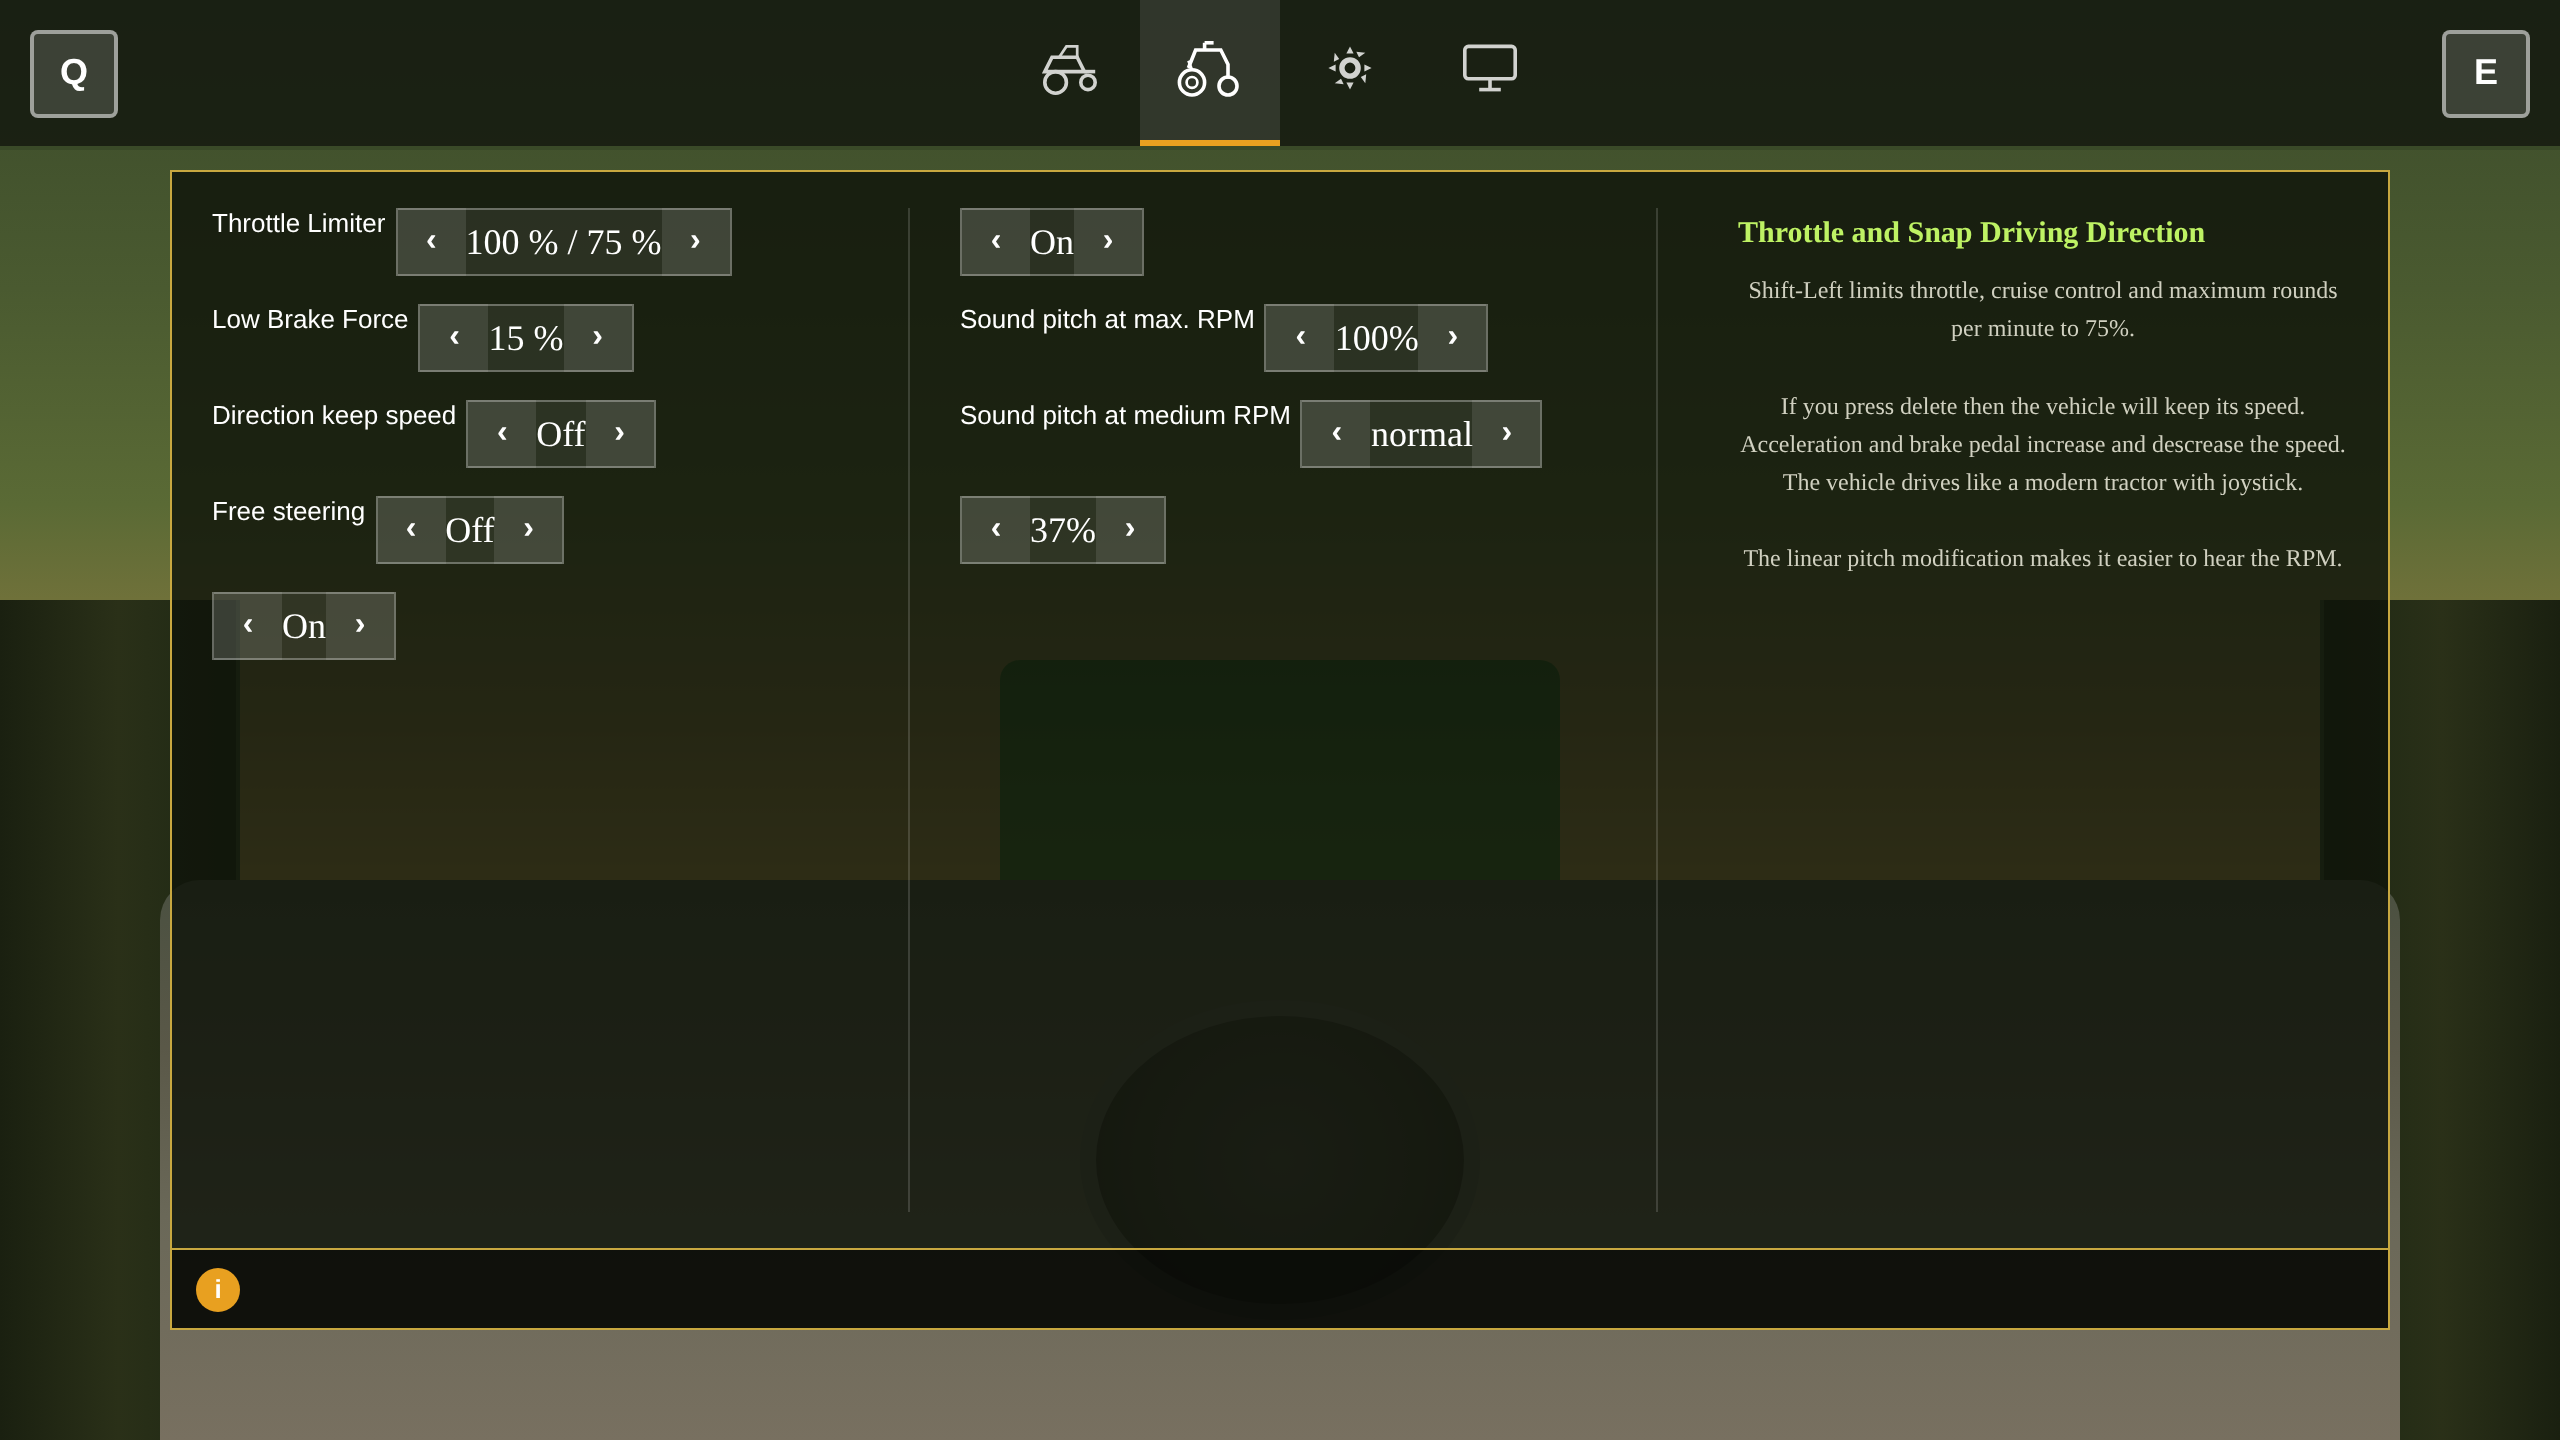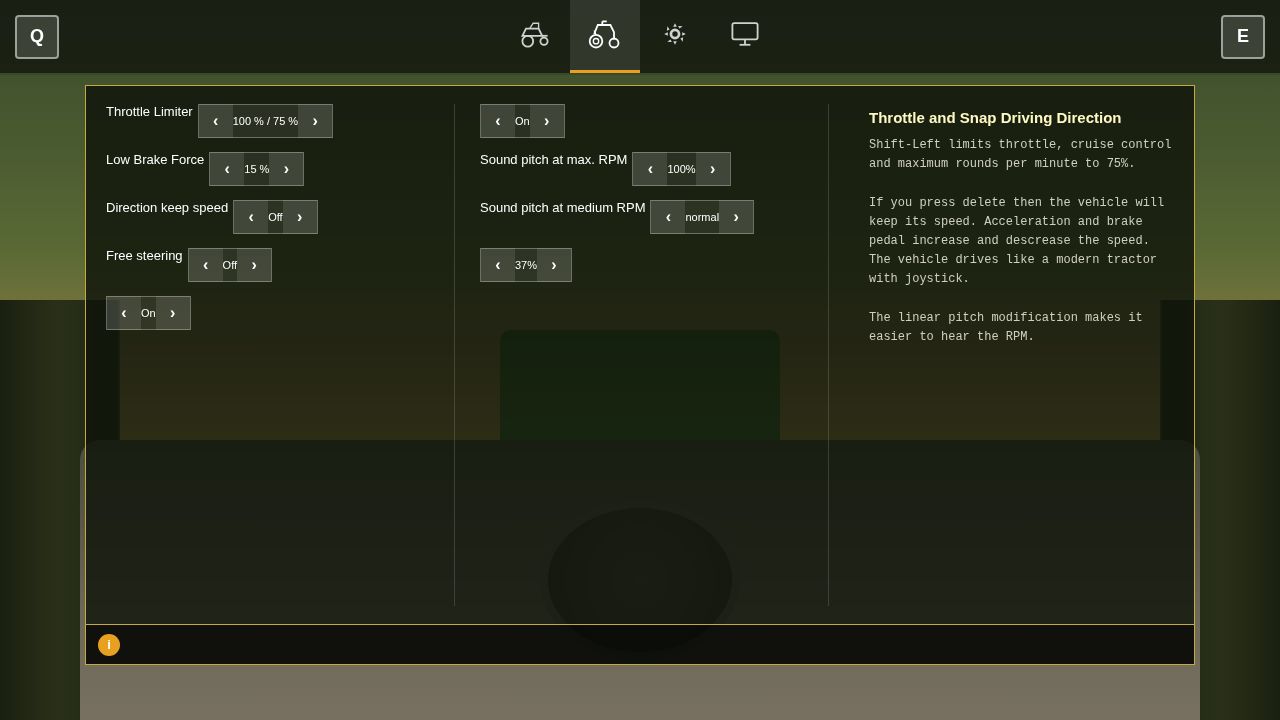--- a/index.html
+++ b/index.html
@@ -209,45 +209,46 @@
       align-items: center;
       justify-content: center;
       flex-shrink: 0;
       font-weight: bold;
     }
 
     .ctrl-value {
       flex: 1;
       text-align: right;
       color: white;
-      font-size: 11px;
-      font-family: Liberation Sans, sans-serif;
+      font-size: 18px;
+      font-family: Liberation Serif, serif;
     }
 
     
     .settings-description {
       width: 320px;
       flex-shrink: 0;
       padding: 5px 0 5px 15px;
       border-left: none;
     }
 
     .desc-title {
-      color: #fef9c3;
+      color: #bef264;
       font-size: 15px;
       font-weight: bold;
       margin-bottom: 10px;
-      font-family: Liberation Sans, sans-serif;
+      font-family: Liberation Serif, serif;
     }
 
     .desc-text {
       color: #d0d0c0;
       font-size: 12px;
       line-height: 1.6;
-      font-family: Liberation Mono, monospace;
+      font-family: Liberation Serif, serif;
+      text-align: center;
     }
 
     
     .status-bar {
       height: 40px;
       background: rgba(0, 0, 0, 0.5);
       border-top: 1px solid #c8a840;
       display: flex;
       align-items: center;
       padding: 0 12px;

